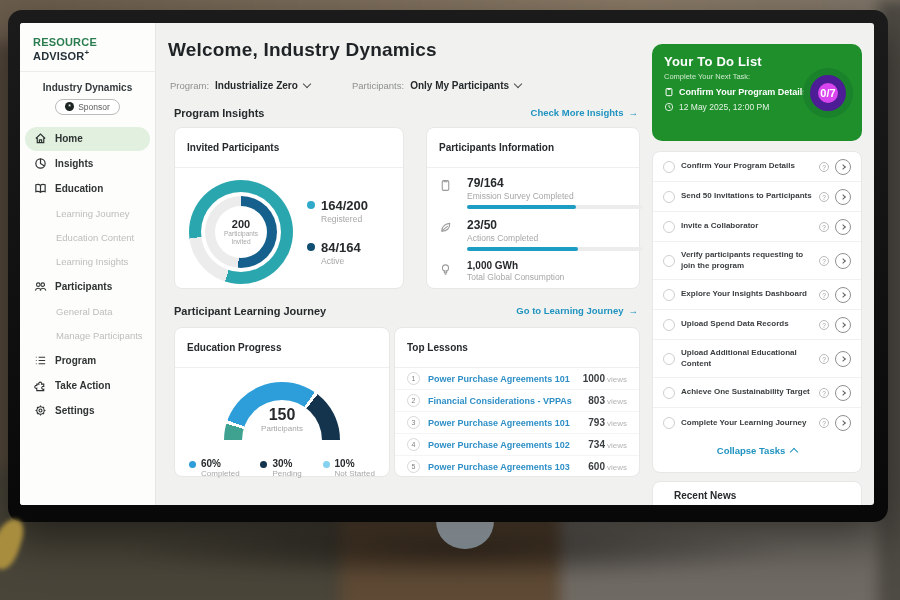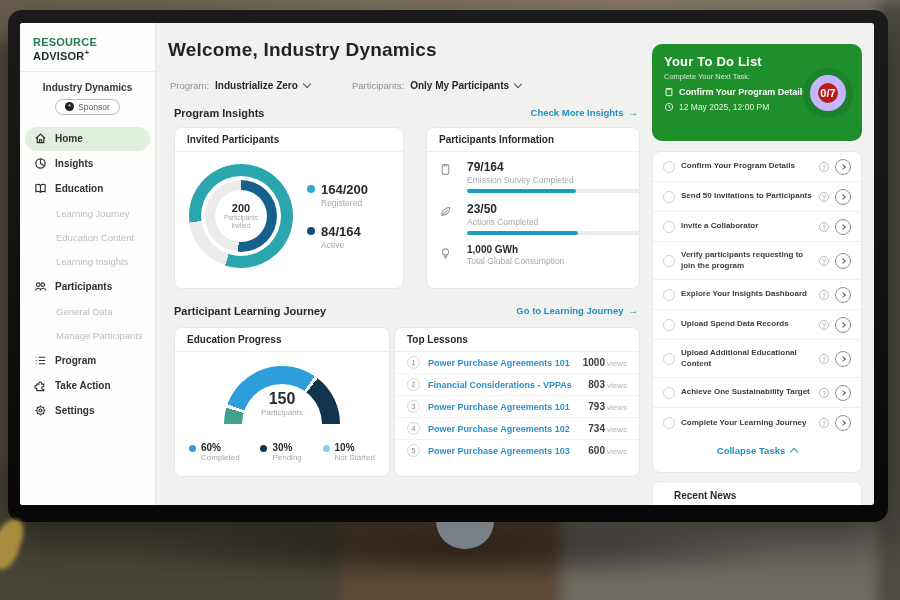--- a/index.html
+++ b/index.html
@@ -55,21 +55,21 @@
   .filters { position:absolute; left:150px; top:57px; display:flex; gap:42px; align-items:center; }
   .f-group { display:flex; gap:6px; align-items:center; }
   .f-label { font-size:9.5px; color:#8e918f; }
   .f-value { font-size:10px; font-weight:bold; color:#25292b; }
   .chev { width:6px; height:6px; border-right:1.5px solid #4a4e4c; border-bottom:1.5px solid #4a4e4c;
           transform:rotate(45deg); margin-top:-3px; }
   .sec-head { position:absolute; font-size:11px; font-weight:bold; color:#262a2c; }
   .sec-link { position:absolute; font-size:9.5px; font-weight:bold; color:#2093c0; display:flex; gap:5px; align-items:center; cursor:pointer; }
 
   .card { position:absolute; background:#fff; border:1px solid #e7e8e6; border-radius:8px; }
-  .card-h { padding:6px 12px; font-size:10px; font-weight:bold; color:#262a2c; border-bottom:1px solid #efefee; }
+  .card-h { padding:14px 12px; font-size:10px; font-weight:bold; color:#262a2c; border-bottom:1px solid #efefee; }
 
   
   .inv-body { display:flex; align-items:center; padding:12px 10px 10px 14px; gap:14px; }
   .donut { position:relative; width:104px; height:104px; }
   .ring { position:absolute; border-radius:50%; }
   .r-out { inset:0; }
   .r-out-hole { position:absolute; inset:12px; background:#fff; border-radius:50%; }
   .r-in { inset:16px; }
   .r-in-hole { position:absolute; inset:26px; background:#fff; border-radius:50%;
                display:flex; flex-direction:column; justify-content:center; align-items:center; text-align:center; }
@@ -114,23 +114,23 @@
   .views-w { font-size:8px; color:#b2b4b2; margin-left:2px; font-weight:normal; }
 
   
   .todo { position:absolute; left:632px; top:21px; width:210px; height:97px;
           background:#1f8f2b; border-radius:10px; padding:10px 12px; color:#fff; overflow:hidden; }
   .todo-title { font-size:13px; font-weight:bold; letter-spacing:.2px; }
   .todo-sub { font-size:7.5px; color:#cfe9cf; margin-top:3px; }
   .todo-task { display:flex; gap:5px; align-items:center; margin-top:6px; font-size:9px; font-weight:bold; }
   .todo-date { display:flex; gap:5px; align-items:center; margin-top:5px; font-size:8.5px; color:#e4f3e4;text-align:right; }
   .todo-ring { position:absolute; right:16px; top:50%; transform:translateY(-50%);
-               width:36px; height:36px; border:8px solid #c4b5fd; box-shadow:0 0 0 7px #19822a;
+               width:36px; height:36px; border:8px solid #4c1d95; box-shadow:0 0 0 7px #19822a;
                border-radius:50%; display:flex; align-items:center; justify-content:center;
-               font-size:11px; font-weight:bold; background:#b91c1c; }
+               font-size:11px; font-weight:bold; background:#d946ef; }
 
   .tasks { position:absolute; left:632px; top:128px; width:210px; height:322px;
            background:#fff; border:1px solid #e7e8e6; border-radius:8px; overflow:hidden; }
   .task-row { display:flex; align-items:center; gap:6px; padding:5px 10px; min-height:30px;
               border-bottom:1px solid #f0f0ef; }
   .task-check { flex:0 0 12px; height:12px; border:1.5px solid #cfcfcd; border-radius:50%; cursor:pointer; }
   .task-lbl { flex:1; font-size:8px; font-weight:bold; color:#3a3e40; line-height:1.3; }
   .q-icon { flex:0 0 10px; height:10px; border:1px solid #b9bbb9; border-radius:50%;
             font-size:6.5px; color:#9a9c9a; text-align:center; line-height:9px; }
   .q-icon::after { content:"?"; }

